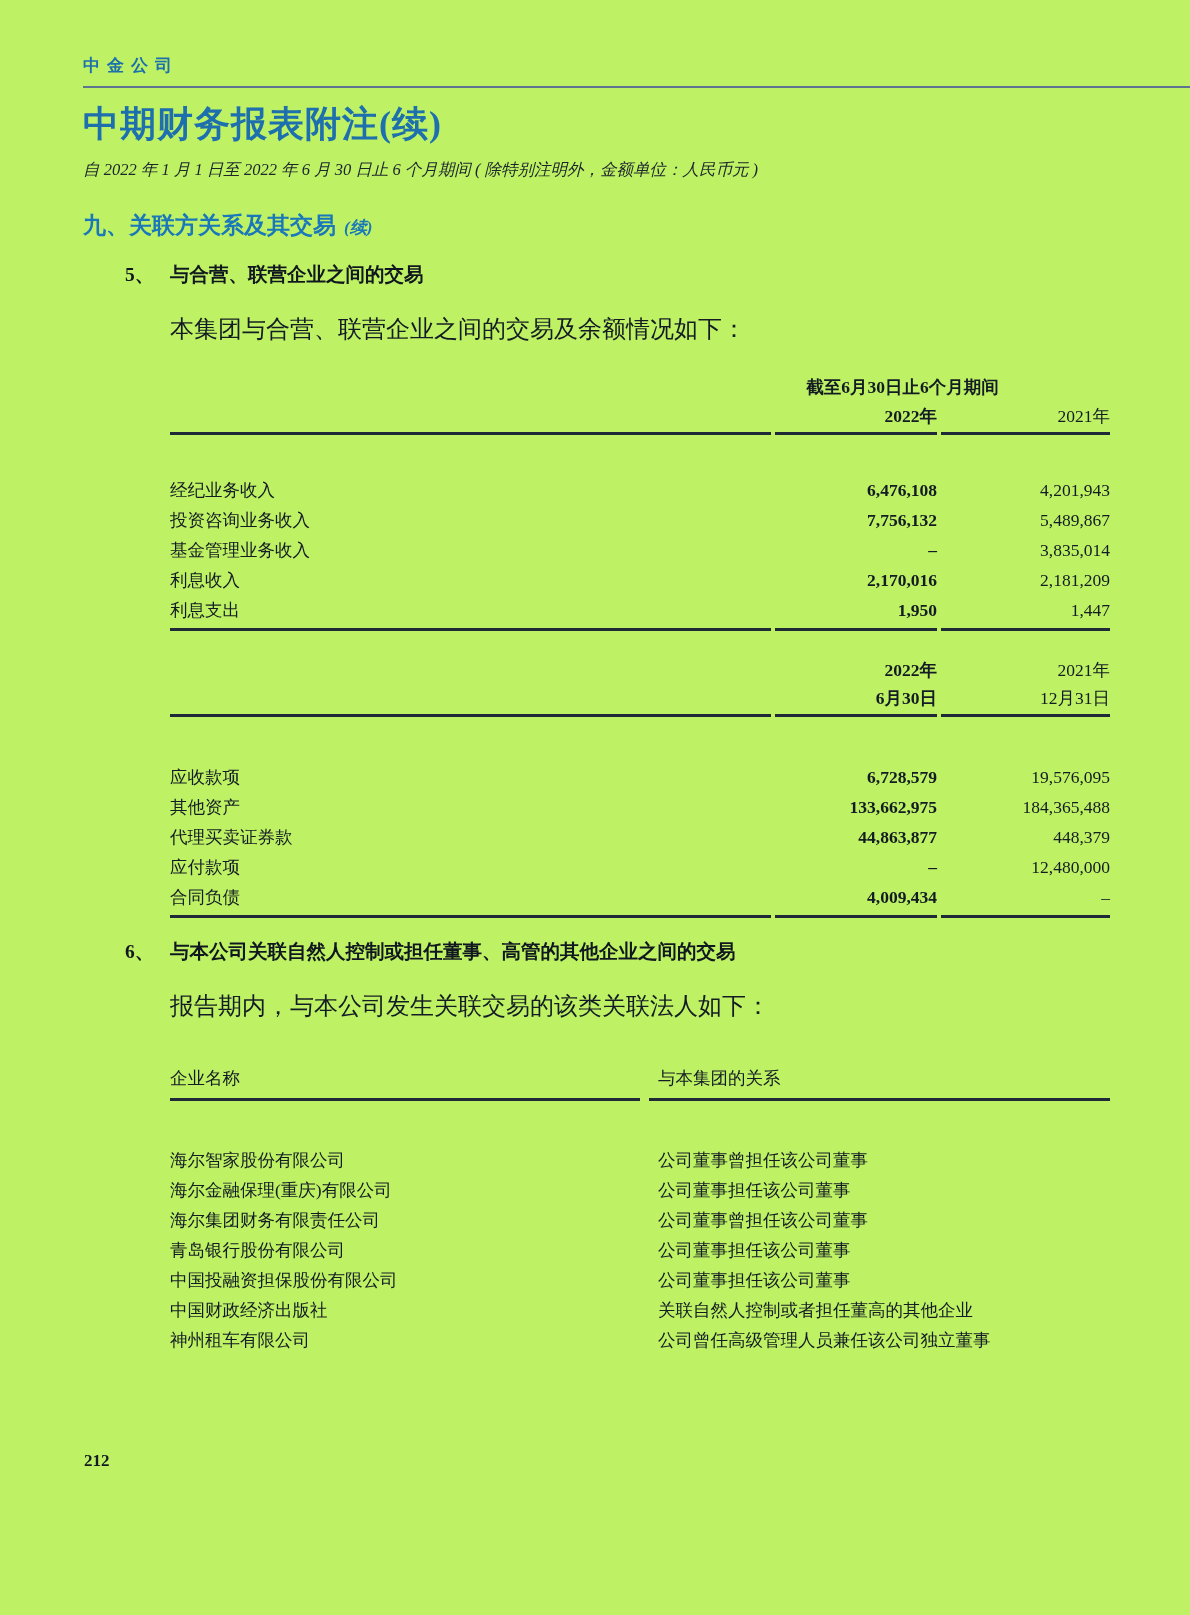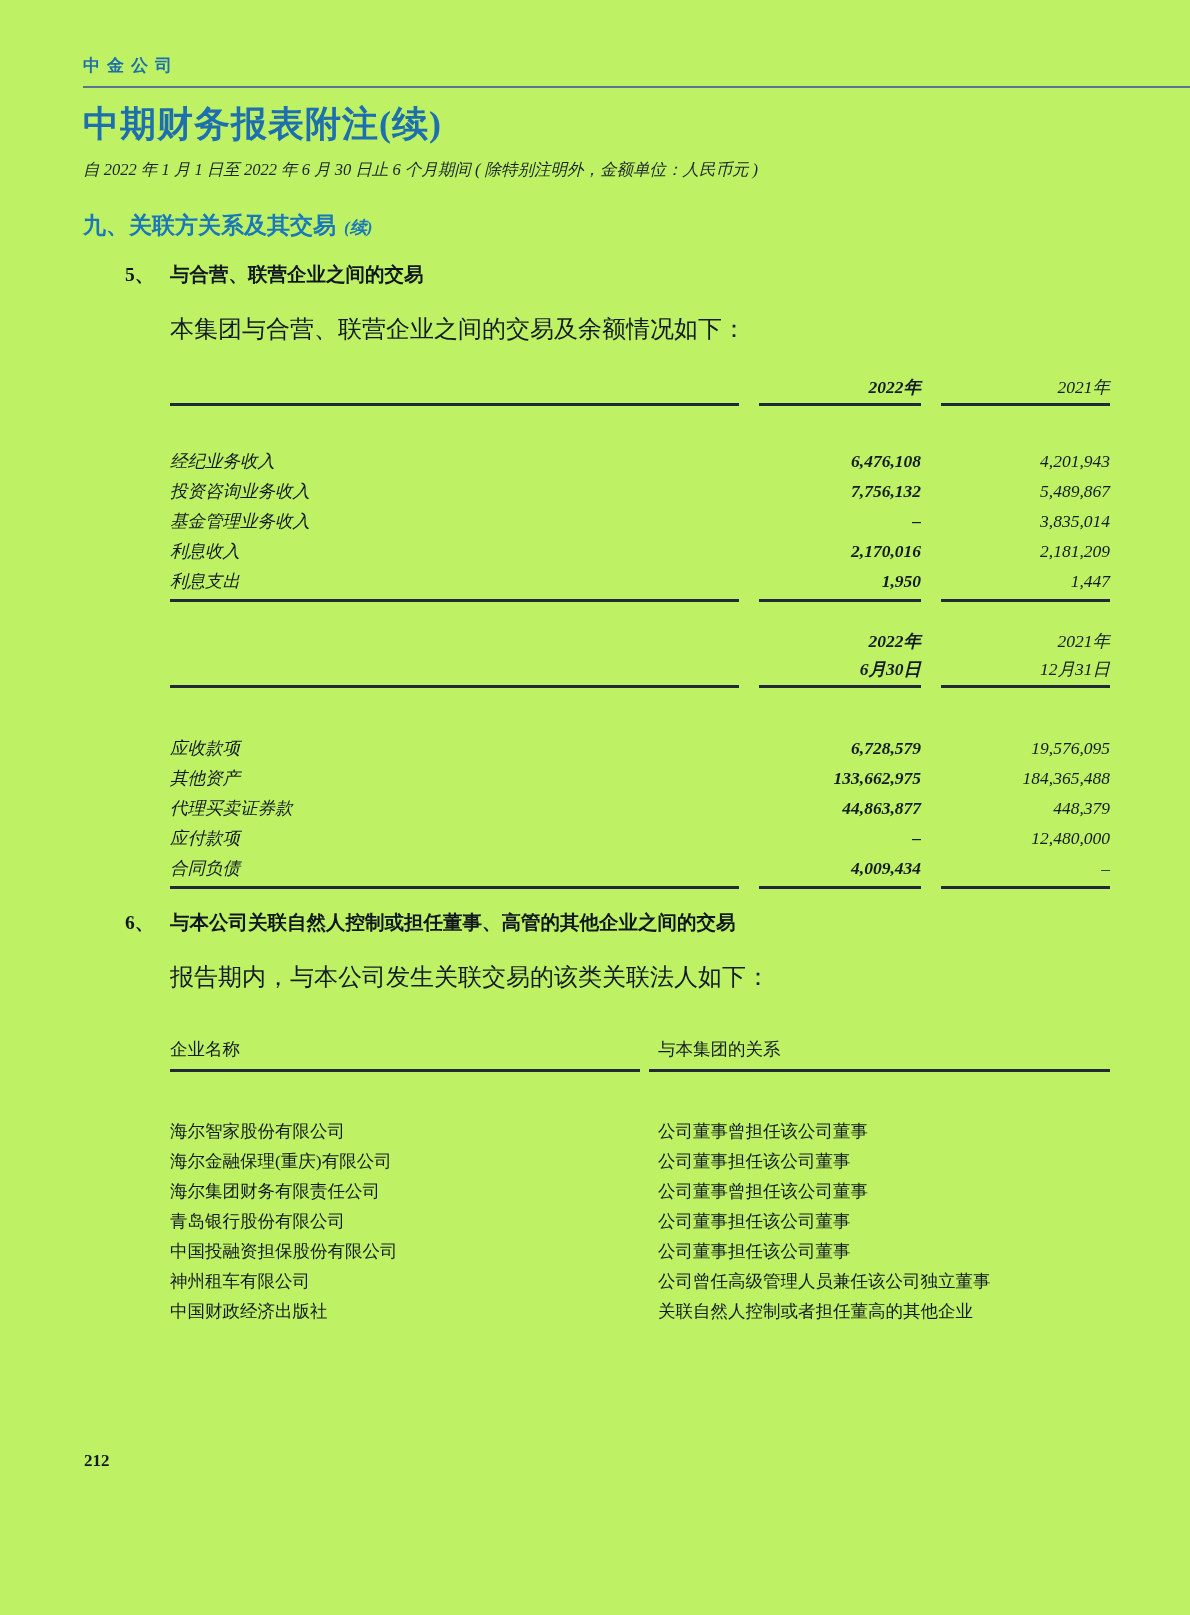--- a/index.html
+++ b/index.html
@@ -34,21 +34,21 @@
   .sec-heading {
     margin-top:29px;
     font-size:23px; font-weight:bold; color:#1a78ba;
   }
   .sec-heading .sec-cont { font-size:17px; font-style:italic; font-weight:bold; margin-left:8px; }
   .sub-heading { display:flex; margin-top:20px; margin-left:42px; font-size:19.5px; font-weight:bold; color:#10171e; }
   .sub-num { width:45px; flex:0 0 45px; }
   .intro { margin-left:87px; margin-top:25px; font-size:24px; }
   
   .fin-table { margin-left:87px; width:940px; font-size:17.5px; }
-  .frow { display:flex; align-items:baseline; column-gap:20px;font-style:italic; }
+  .frow { display:flex; align-items:baseline; column-gap:4px; }
   .c-label { flex:1 1 auto; }
   .c-a { flex:0 0 162px; text-align:right; }
   .c-b { flex:0 0 169px; text-align:right; }
   .bold { font-weight:bold; }
   .t-span-row { display:flex; justify-content:flex-end; height:29px; }
   .t-span-cell { width:339px; text-align:center; font-weight:bold; position:relative; left:-38px; }
   .t-year-row { height:28px; }
   .rule-row { height:3px; }
   .rule-row > div { border-top:3px solid #1f2a36; height:0; align-self:flex-start; }
   .t-gap { height:43px; }
@@ -84,20 +84,23 @@
     <span>九、</span><span>关联方关系及其交易</span><span class="sec-cont">(续)</span>
   </div>
 
   <div class="sub-heading">
     <span class="sub-num">5、</span>
     <span>与合营、联营企业之间的交易</span>
   </div>
   <div class="intro">本集团与合营、联营企业之间的交易及余额情况如下：</div>
 
   <div class="fin-table tbl1">
+    <div class="t-span-row">
+      <div class="t-span-cell">截至6月30日止6个月期间</div>
+    </div>
     <div class="frow t-year-row">
       <div class="c-label"></div>
       <div class="c-a bold">2022年</div>
       <div class="c-b">2021年</div>
     </div>
     <div class="frow rule-row">
       <div class="c-label"></div>
         <div class="c-a"></div>
         <div class="c-b"></div>
     </div>
@@ -218,24 +221,24 @@
     </div>
     <div class="erow">
       <div class="e1">青岛银行股份有限公司</div>
       <div class="e2">公司董事担任该公司董事</div>
     </div>
     <div class="erow">
       <div class="e1">中国投融资担保股份有限公司</div>
       <div class="e2">公司董事担任该公司董事</div>
     </div>
     <div class="erow">
+      <div class="e1">中国财政经济出版社</div>
+      <div class="e2">关联自然人控制或者担任董高的其他企业</div>
+    </div>
+    <div class="erow">
       <div class="e1">神州租车有限公司</div>
       <div class="e2">公司曾任高级管理人员兼任该公司独立董事</div>
     </div>
-    <div class="erow">
-      <div class="e1">中国财政经济出版社</div>
-      <div class="e2">关联自然人控制或者担任董高的其他企业</div>
-    </div>
   </div>
 
   <div class="page-number">212</div>
 
 </div>
 
 </body></html>

